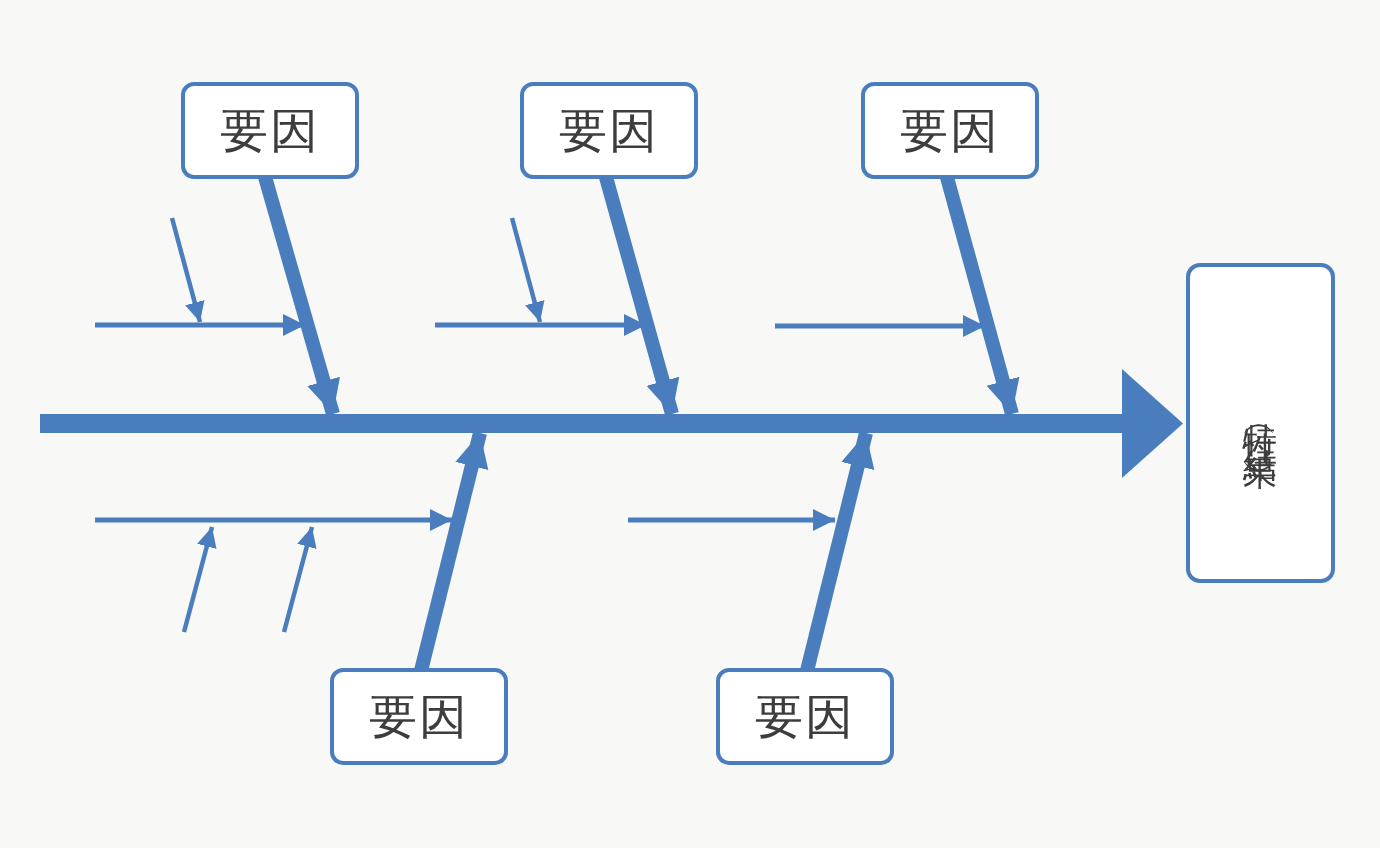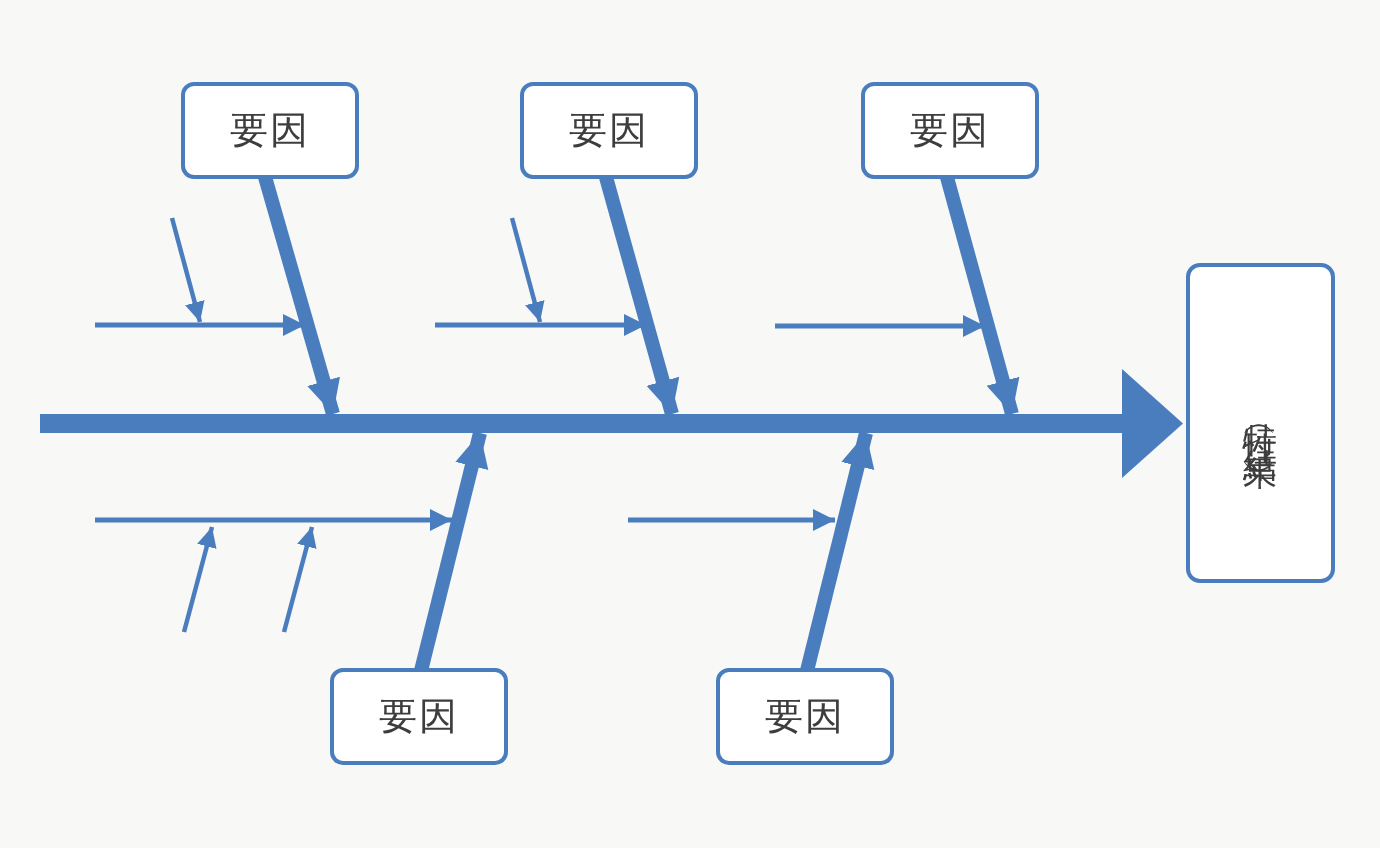--- a/index.html
+++ b/index.html
@@ -44,21 +44,21 @@
   .cause-box {
     position: absolute;
     width: 178px;
     height: 97px;
     background: var(--box-bg);
     border: 4.5px solid var(--accent);
     border-radius: 13px;
     display: flex;
     align-items: center;
     justify-content: center;
-    font-size: 38px;
+    font-size: 48px;
     font-weight: 500;
     color: var(--text);
     letter-spacing: 2px;
   }
   .effect-box {
     position: absolute;
     left: 1186px;
     top: 263px;
     width: 149px;
     height: 320px;

